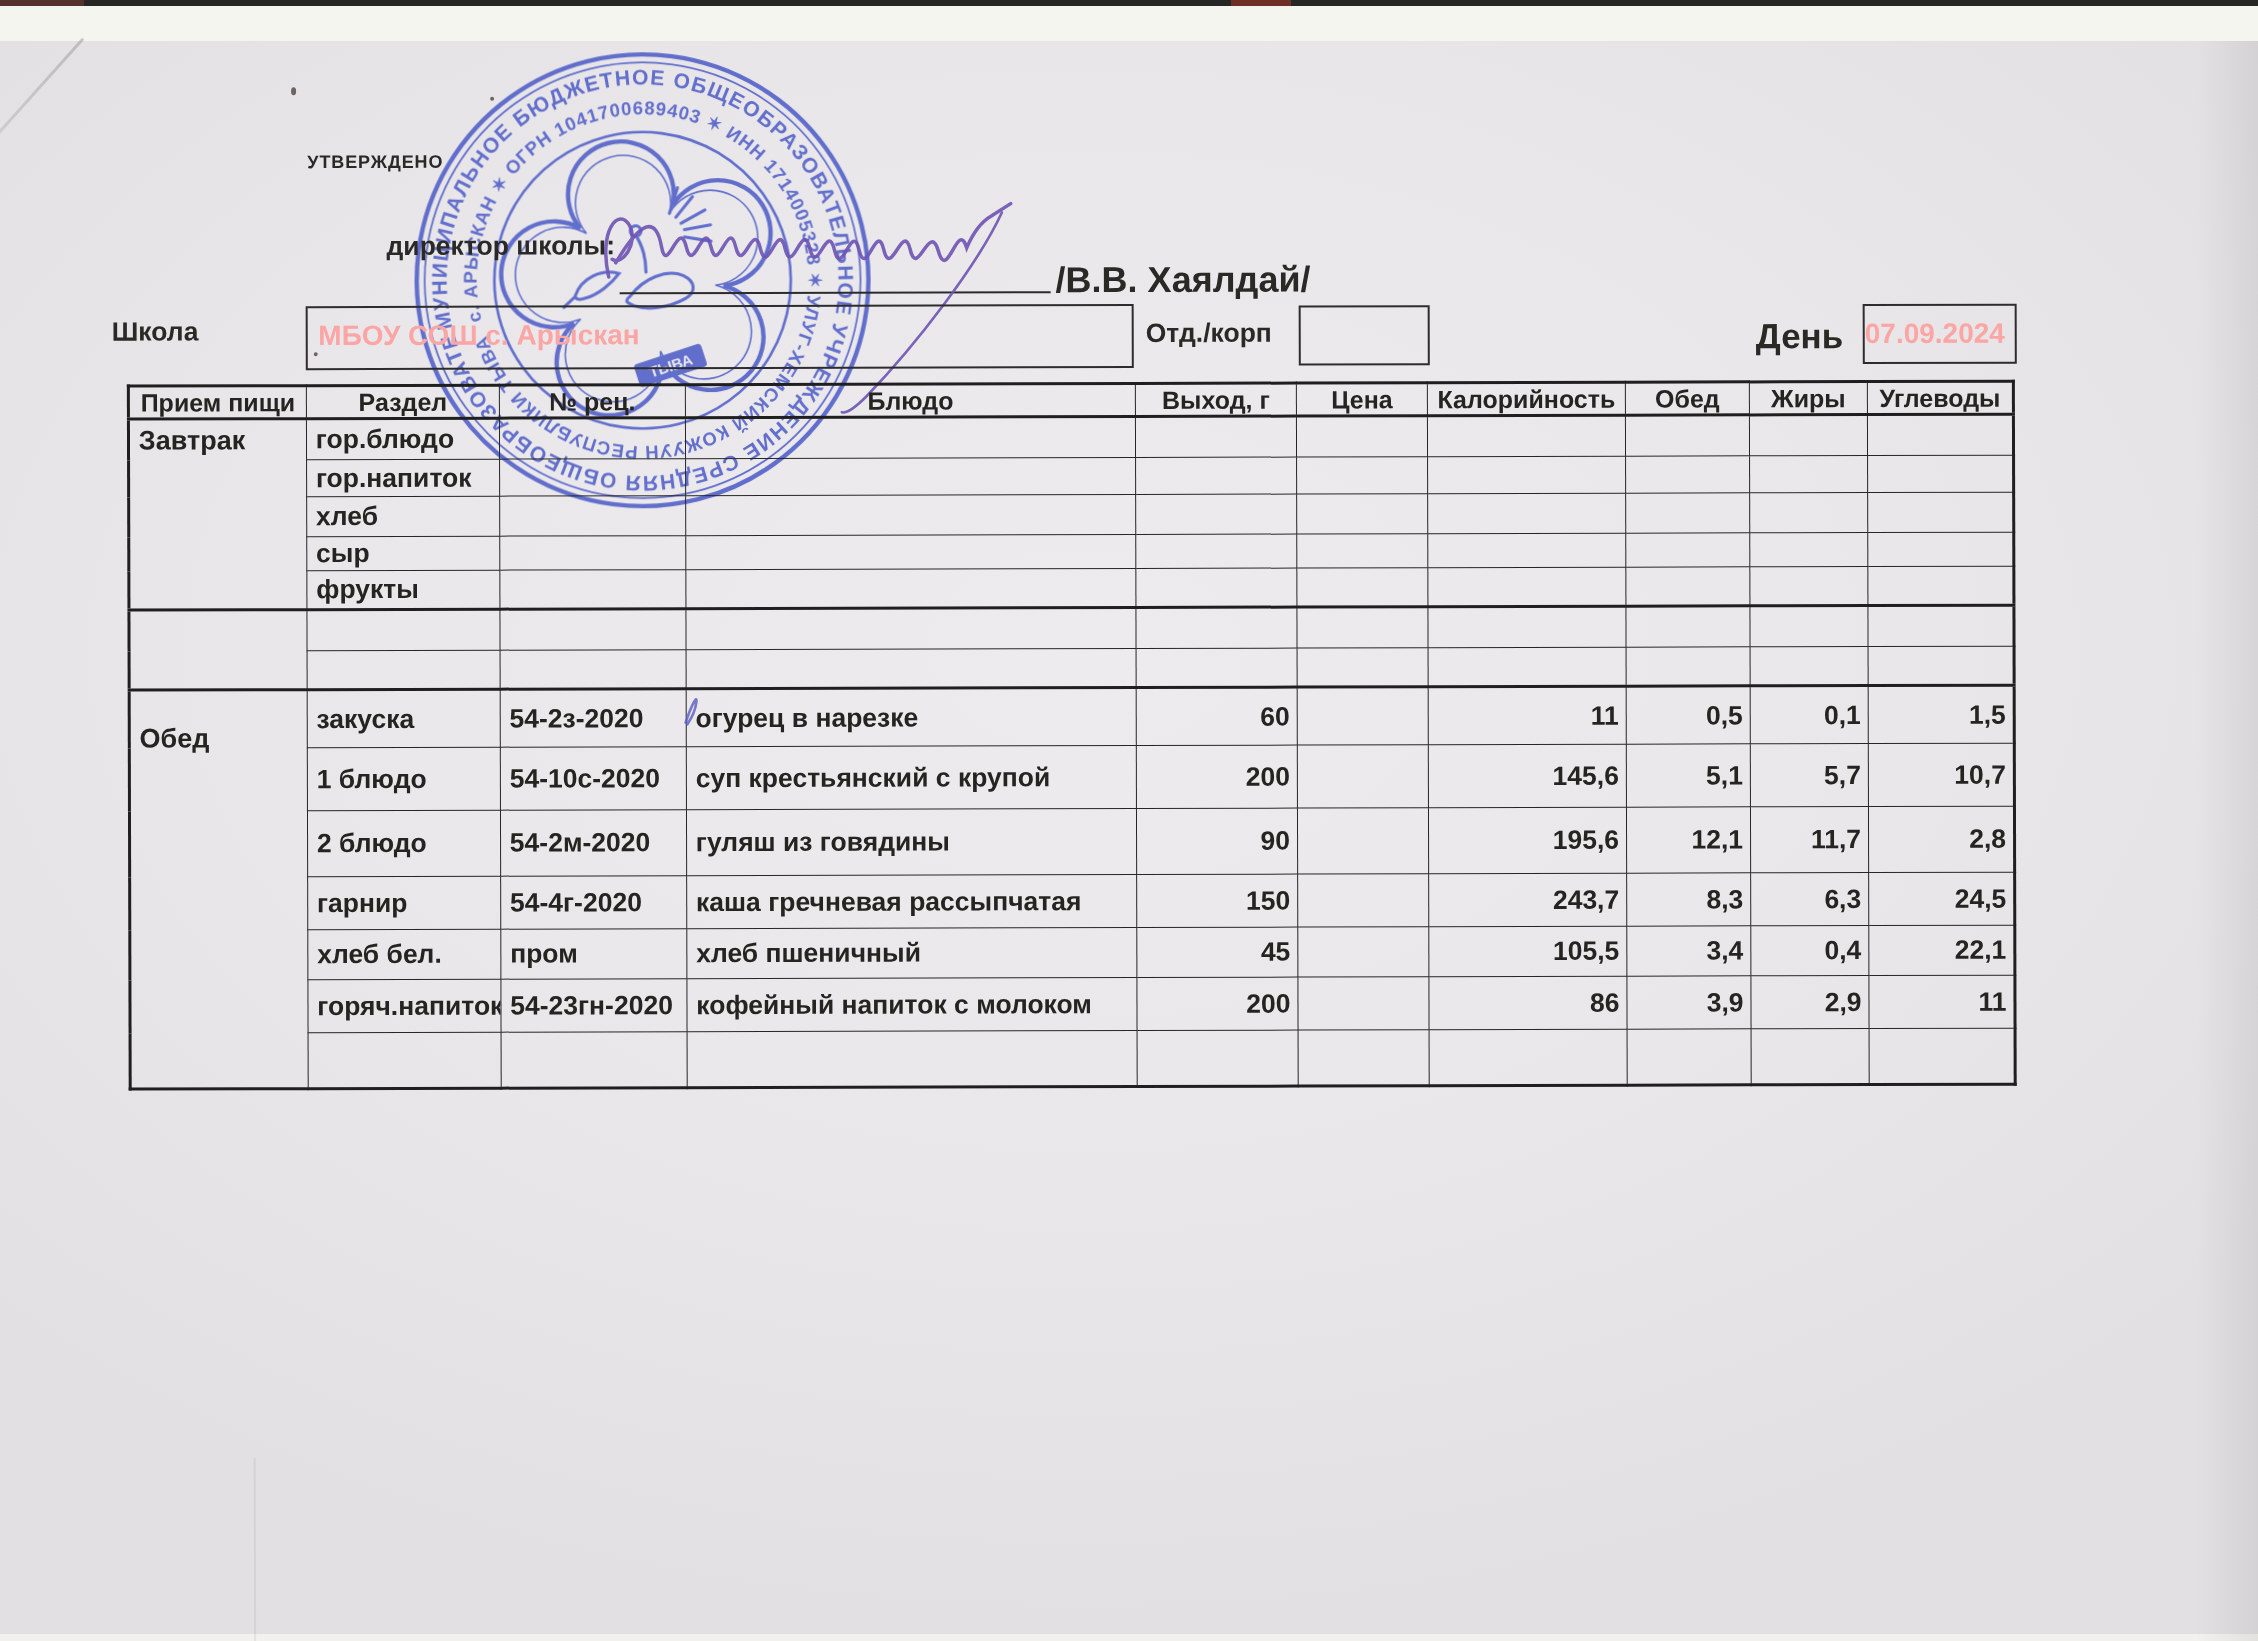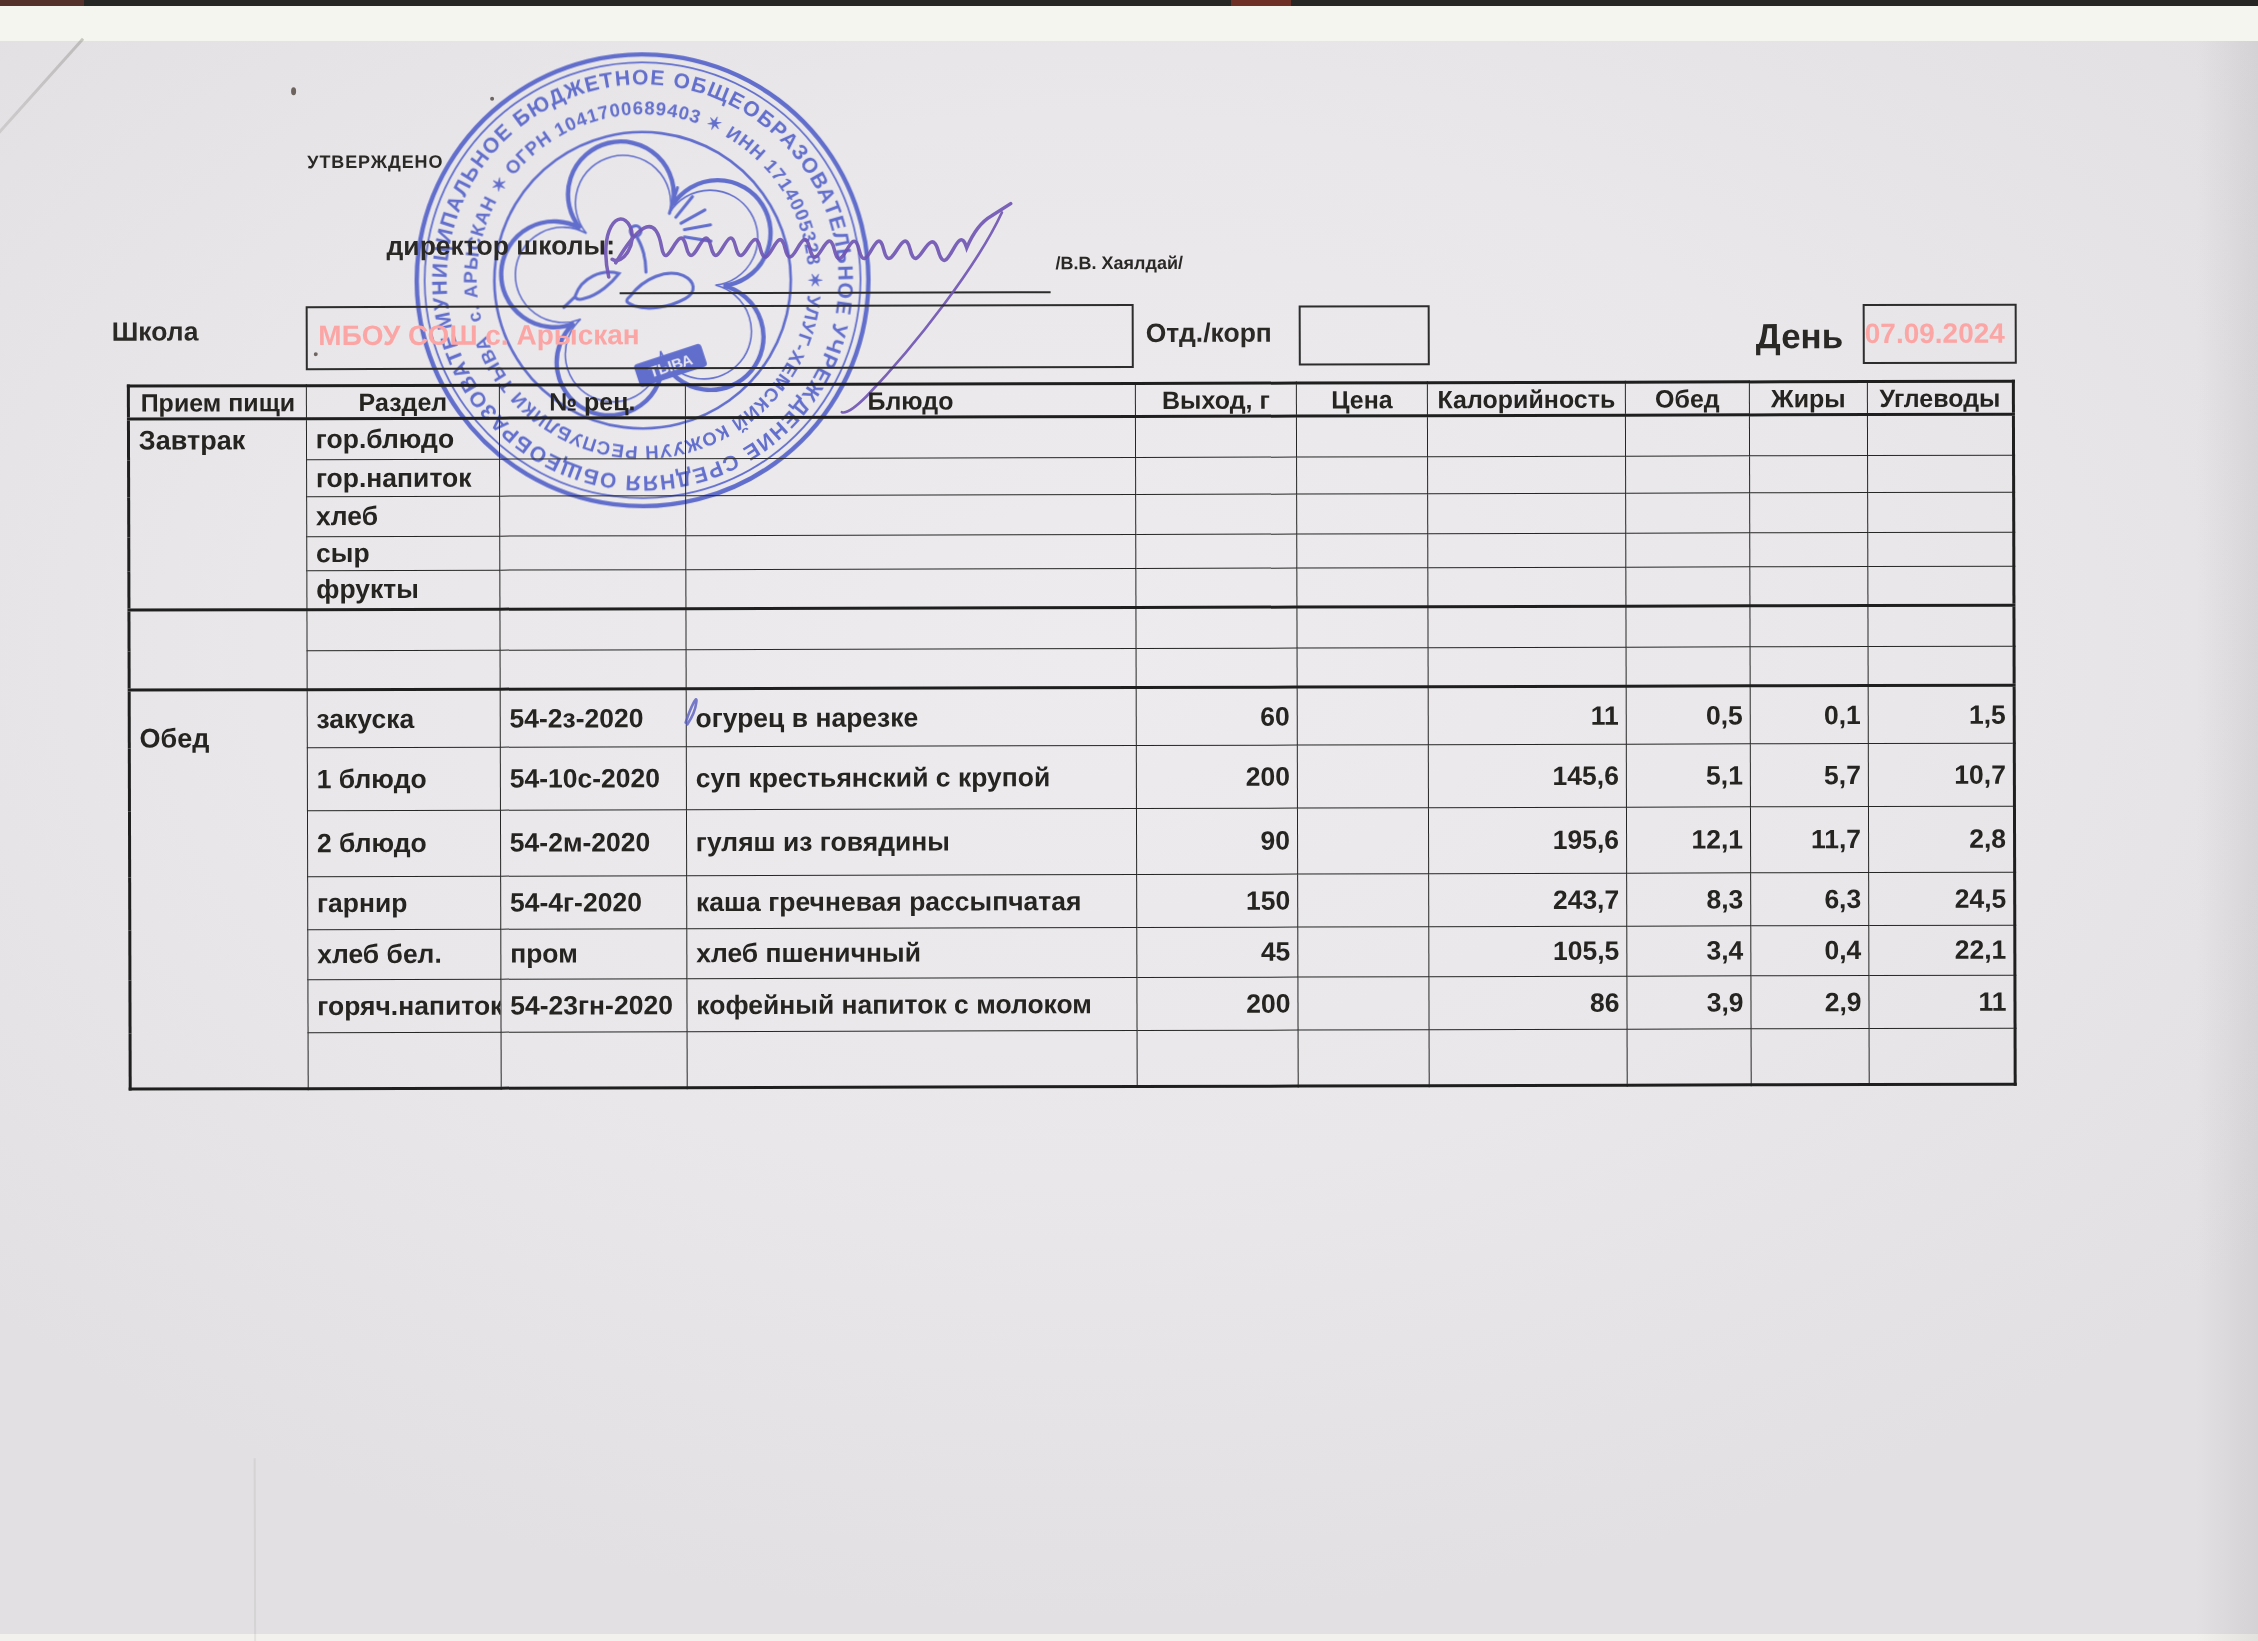--- a/index.html
+++ b/index.html
@@ -18,21 +18,21 @@
   .crease2{position:absolute;left:252px;top:1456px;width:1.8px;height:186px;background:rgba(100,95,92,0.10);}
   .right-shade{position:absolute;right:0;top:41px;width:62px;height:1601px;
     background:linear-gradient(270deg,rgba(90,85,82,0.10),rgba(0,0,0,0));}
   .speck{position:absolute;background:rgba(70,58,50,0.75);border-radius:50%;}
   .sheet{position:absolute;left:0;top:0;width:2258px;height:1642px;transform:rotate(-0.15deg);}
 
   .t{position:absolute;white-space:nowrap;color:#2b2926;font-weight:700;}
   .approved{left:309px;top:150px;font-size:18px;letter-spacing:0.9px;}
   .dir-label{left:388px;top:229px;font-size:26.5px;}
   .sig-line{position:absolute;left:621px;top:291px;width:431px;height:0;border-bottom:2.6px solid #2b2b2b;}
-  .dir-name{left:1057px;top:253px;font-size:18px;}
+  .dir-name{left:1057px;top:259px;font-size:36px;}
   .school-label{left:113px;top:314px;font-size:26.5px;}
   .box{position:absolute;border:2.6px solid #2d2d2d;background:transparent;}
   .school-box{left:307px;top:304px;width:824px;height:60px;}
   .box-text{position:absolute;left:10.6px;top:12.4px;font-size:28px;font-weight:700;color:#fca5a5;white-space:nowrap;}
   .dept-label{left:1147px;top:318px;font-size:26.5px;}
   .dept-box{left:1300px;top:306px;width:127px;height:56px;}
   .day-label{left:1757px;top:318px;font-size:35px;}
   .day-box{left:1864px;top:306px;width:150px;height:56px;}
   .day-box .box-text{left:0;width:150px;text-align:left;}
 

